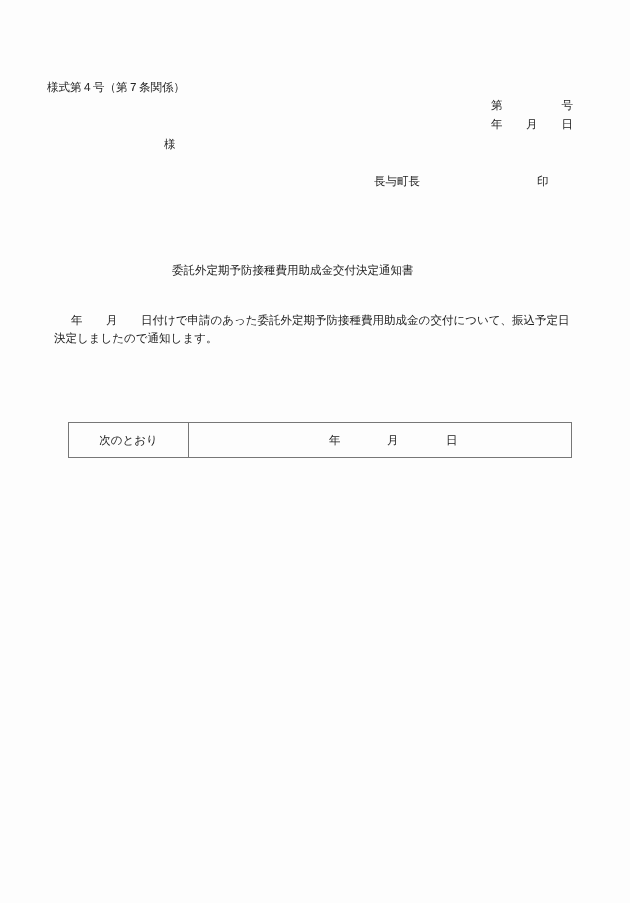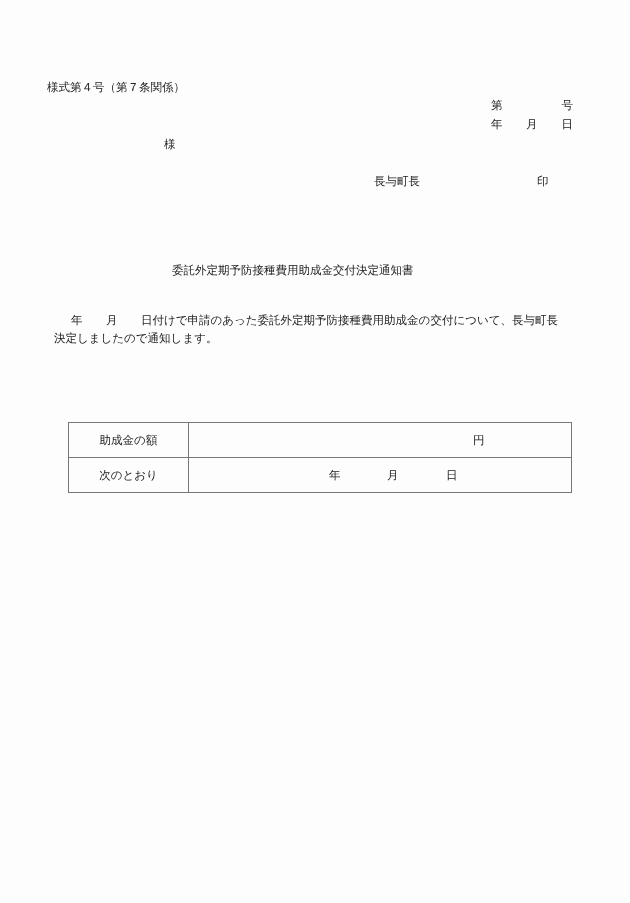--- a/index.html
+++ b/index.html
@@ -85,34 +85,26 @@
 <div class="abs addressee">様</div>
 
 <div class="abs issuer">長与町長</div>
 <div class="abs seal">印</div>
 
 <div class="abs doc-title">委託外定期予防接種費用助成金交付決定通知書</div>
 
 <div class="abs body-line1">
   <span style="left:24px">年</span>
   <span style="left:59px">月</span>
-  <span style="left:94px">日付けで申請のあった委託外定期予防接種費用助成金の交付について、長与町長</span>
+  <span style="left:94px">日付けで申請のあった委託外定期予防接種費用助成金の交付について、振込予定日</span>
 </div>
 <div class="abs body-line2">決定しましたので通知します。</div>
 
 <table class="info-table">
   <tbody>
-      <tr>
-    <td class="label">助成金の額</td>
-    <td class="value">
-      <div class="cell-inner">
-        <span style="left:284px">円</span>
-      </div>
-    </td>
-  </tr>
   <tr>
     <td class="label">次のとおり</td>
     <td class="value">
       <div class="cell-inner">
         <span style="left:140px">年</span>
         <span style="left:198px">月</span>
         <span style="left:257px">日</span>
       </div>
     </td>
   </tr>

